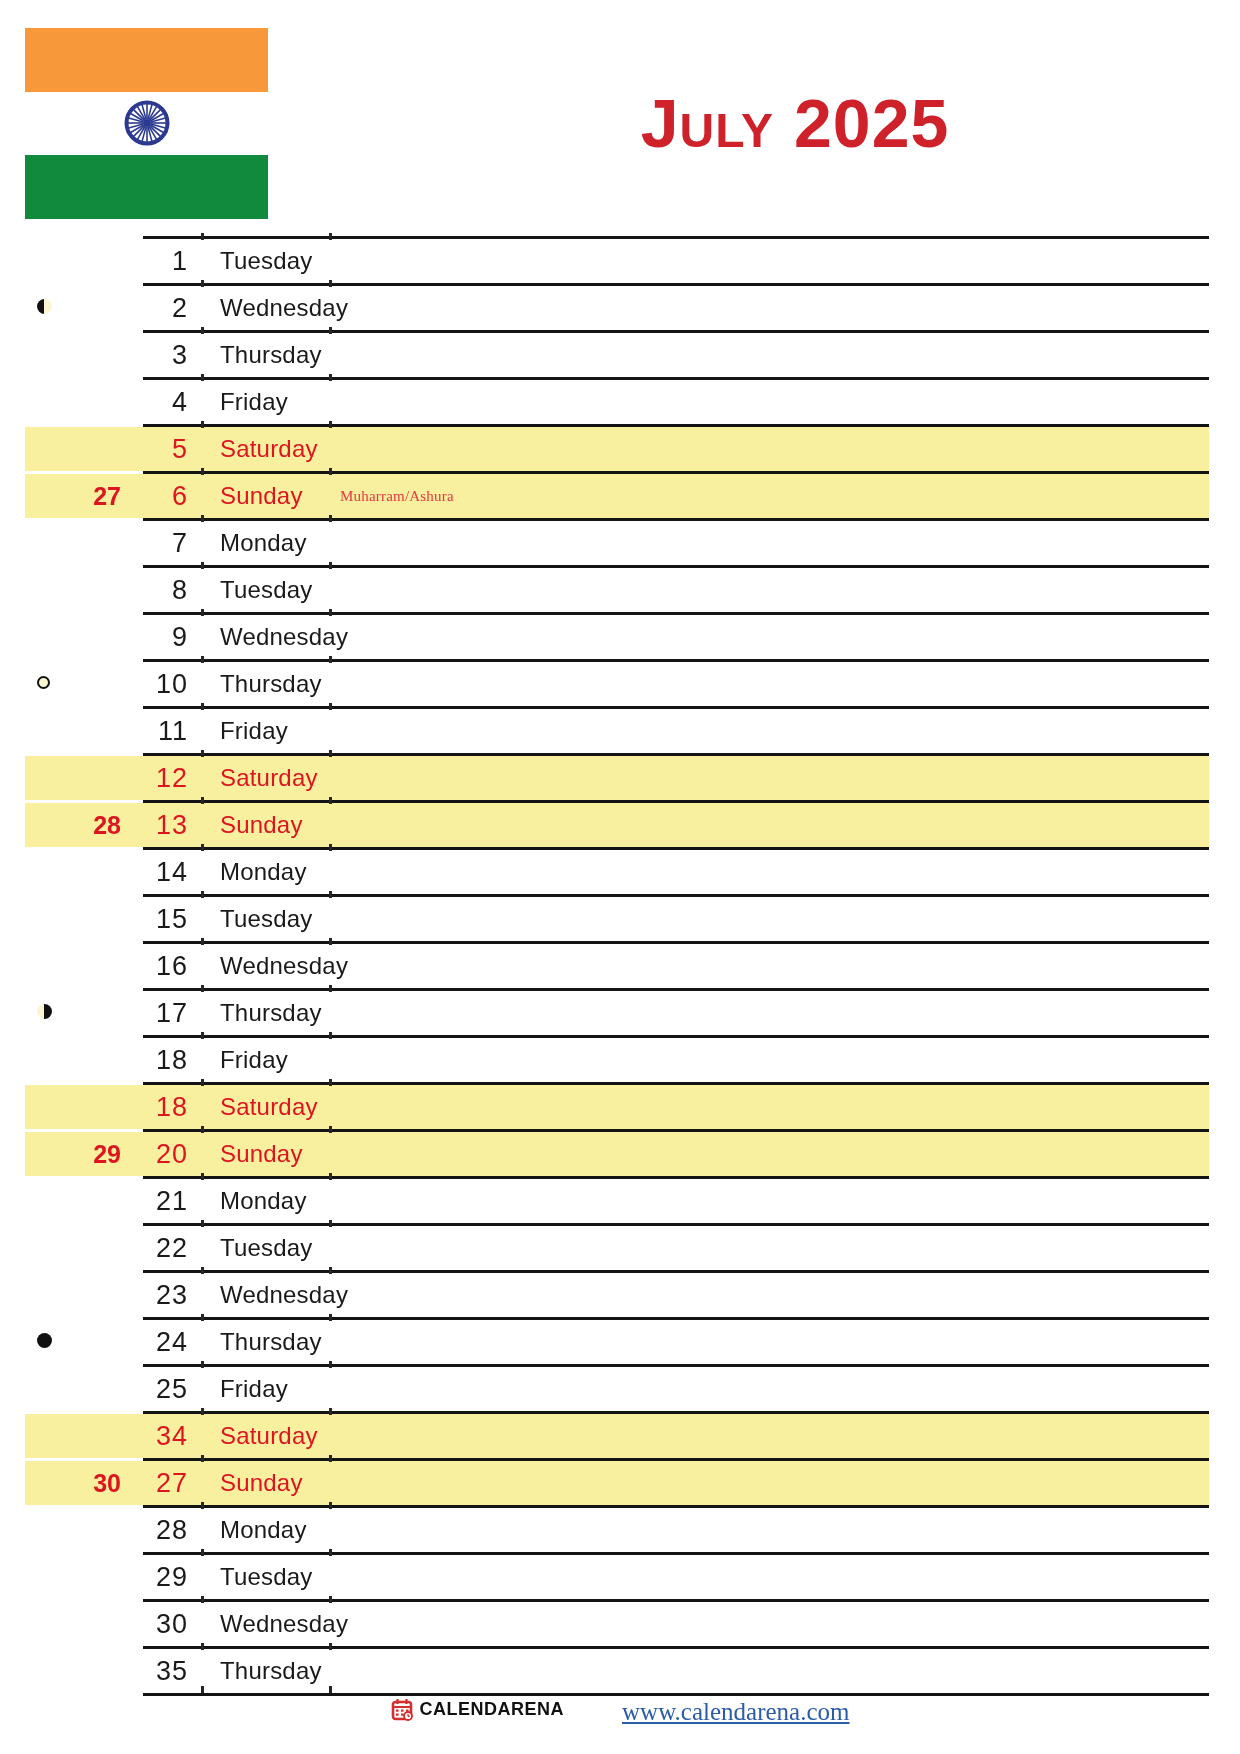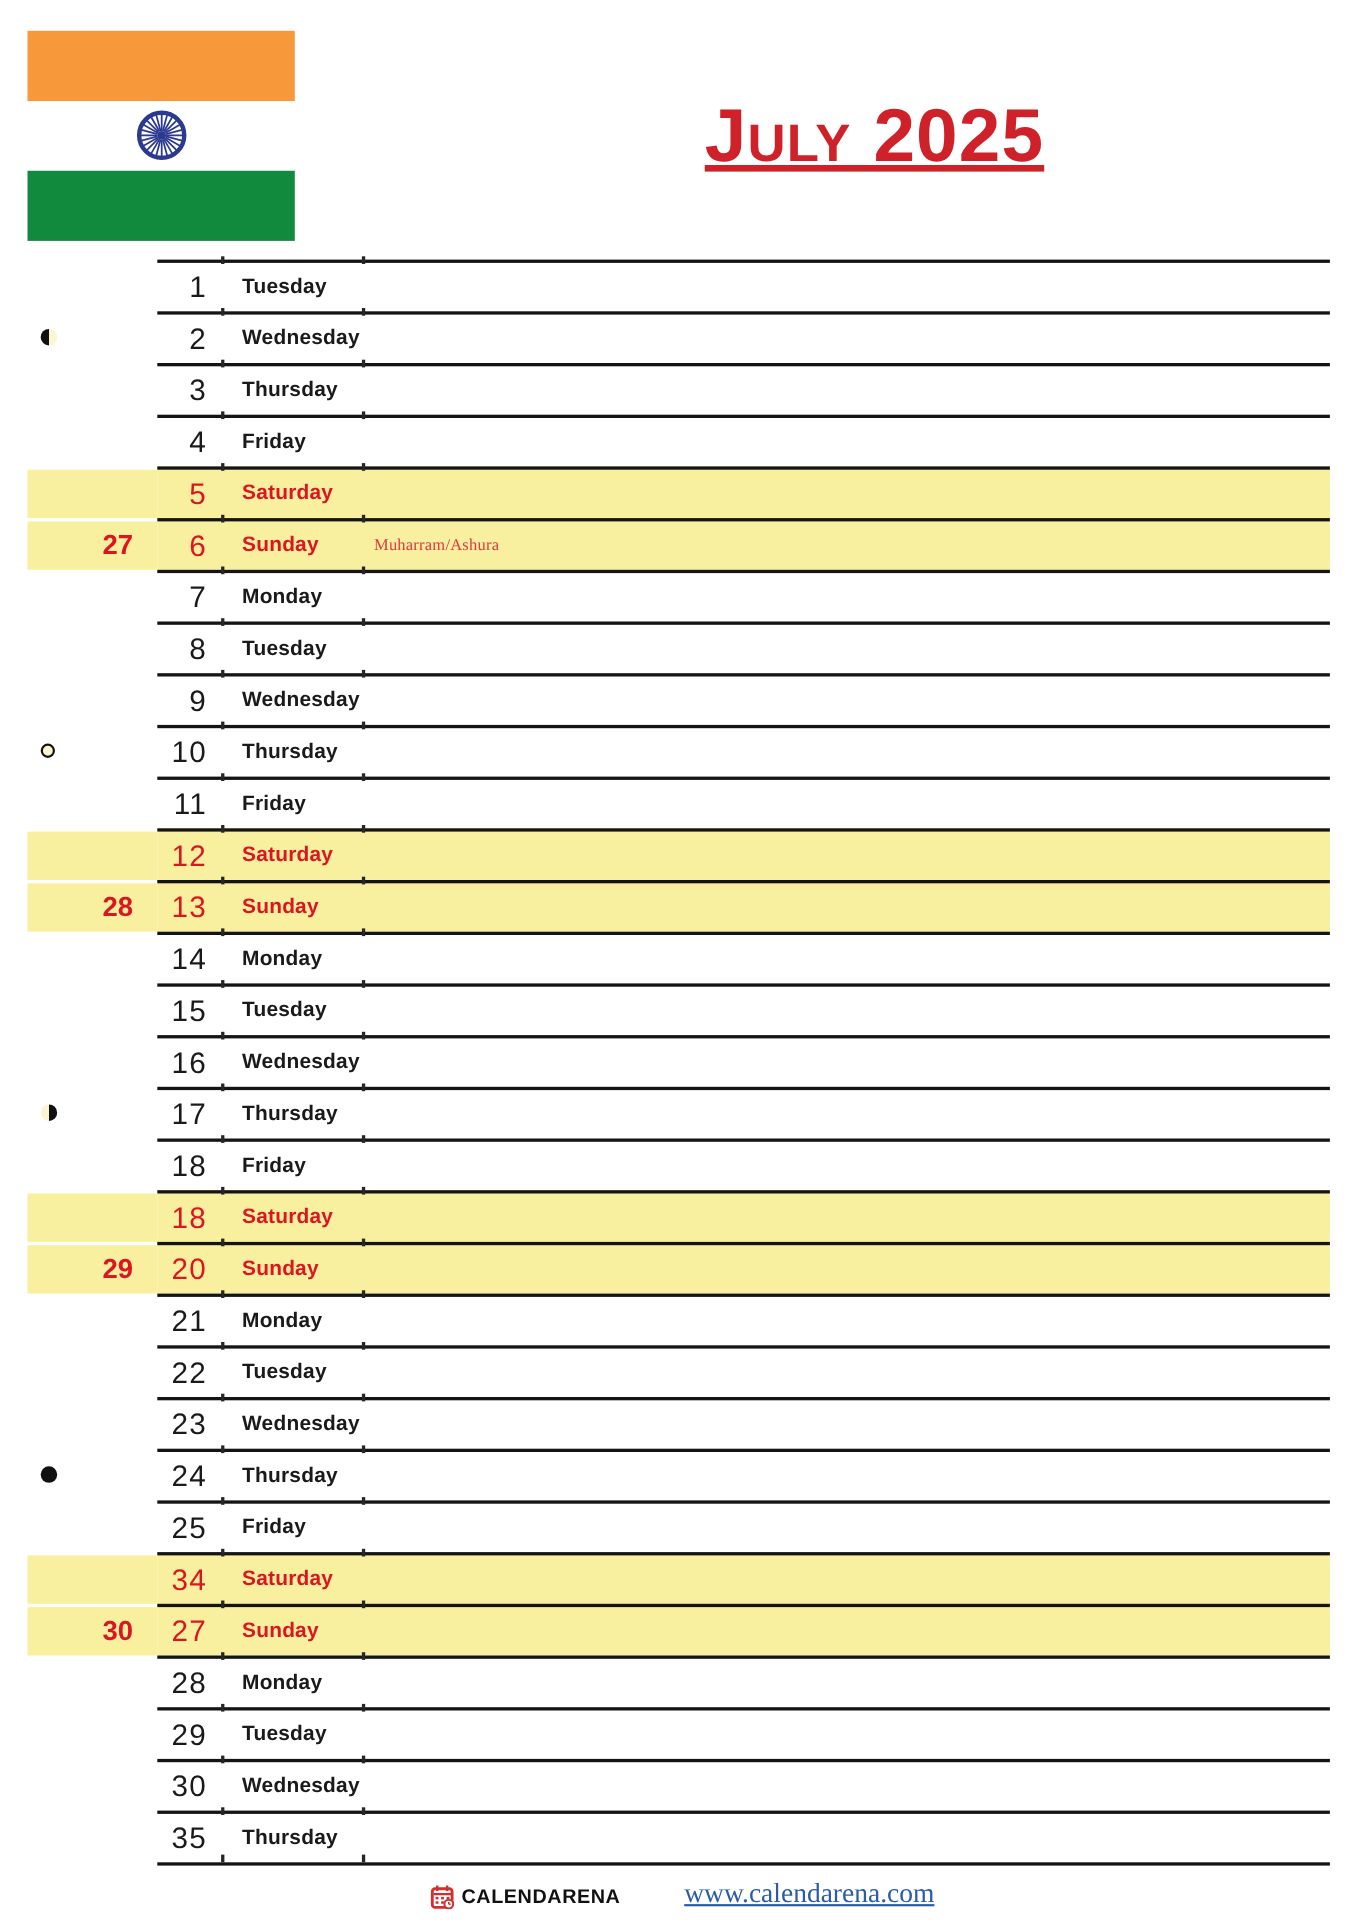--- a/index.html
+++ b/index.html
@@ -28,21 +28,20 @@
   .band.green{background:var(--flag_green);}
   .chakra{position:absolute;left:50%;top:50%;transform:translate(-50%,-50%);}
   
   .title{
     position:absolute;left:450px;top:84px;width:690px;
     text-align:center;
     font-weight:700;font-size:68px;letter-spacing:1px;
     font-variant-caps:small-caps;
     color:var(--accent_red);
     white-space:nowrap;
-    text-decoration:underline;
   }
   
   .cal{
     position:absolute;left:143px;top:236px;width:1066px;
     border-bottom:3px solid var(--line_black);
   }
   .row{
     position:relative;height:44px;border-top:3px solid var(--line_black);
     display:flex;align-items:center;
   }
@@ -50,21 +49,21 @@
   .row.weekend::before{
     content:"";position:absolute;left:-118px;top:0;width:118px;height:100%;
     background:var(--highlight_yellow);
   }
   .daynum{
     width:45px;text-align:right;
     font-size:27px;font-weight:400;color:var(--text_black);letter-spacing:1px;
   }
   .dayname{
     margin-left:32px;width:120px;
-    font-size:19px;font-weight:700;color:var(--text_black);letter-spacing:0.2px;
+    font-size:24px;font-weight:400;color:var(--text_black);letter-spacing:0.2px;
   }
   .holiday{
     font-size:15px;color:var(--holiday_red);letter-spacing:0.2px;font-family:Liberation Serif, serif;
   }
   .row.weekend .daynum,.row.weekend .dayname{color:var(--weekend_red);}
   .weeknum{
     position:absolute;left:-118px;width:96px;top:50%;transform:translateY(-50%);
     text-align:right;font-size:25px;font-weight:700;color:var(--weekend_red);
   }
   .tick{position:absolute;width:3px;height:7px;background:#262626;top:-6px;}
@@ -73,21 +72,21 @@
   .tick.bottom{top:auto;bottom:0;}
   
   .moon{position:absolute;border-radius:50%;}
   .moon.first-quarter{width:15px;height:15px;background:linear-gradient(to right,#111 0 50%,var(--moon_cream) 50% 100%);}
   .moon.last-quarter{width:15px;height:15px;background:linear-gradient(to right,var(--moon_cream) 0 50%,#111 50% 100%);}
   .moon.full{width:9px;height:9px;border:2.5px solid #111;background:var(--moon_cream);}
   .moon.new{width:15px;height:15px;background:#111;}
   
   .footer{
     position:absolute;left:0;top:1698px;width:1240px;height:38px;
-    display:flex;justify-content:center;align-items:flex-end;gap:58px;
+    display:flex;justify-content:center;align-items:flex-start;gap:58px;
   }
   .brand{display:flex;align-items:center;gap:6px;}
   .brand-text{font-size:18px;font-weight:700;letter-spacing:0.5px;color:#111;}
   .site-url{
     font-family:"Liberation Serif",serif;font-size:25px;
     color:var(--url_blue);
   }
 </style>
 </head>
 <body>

